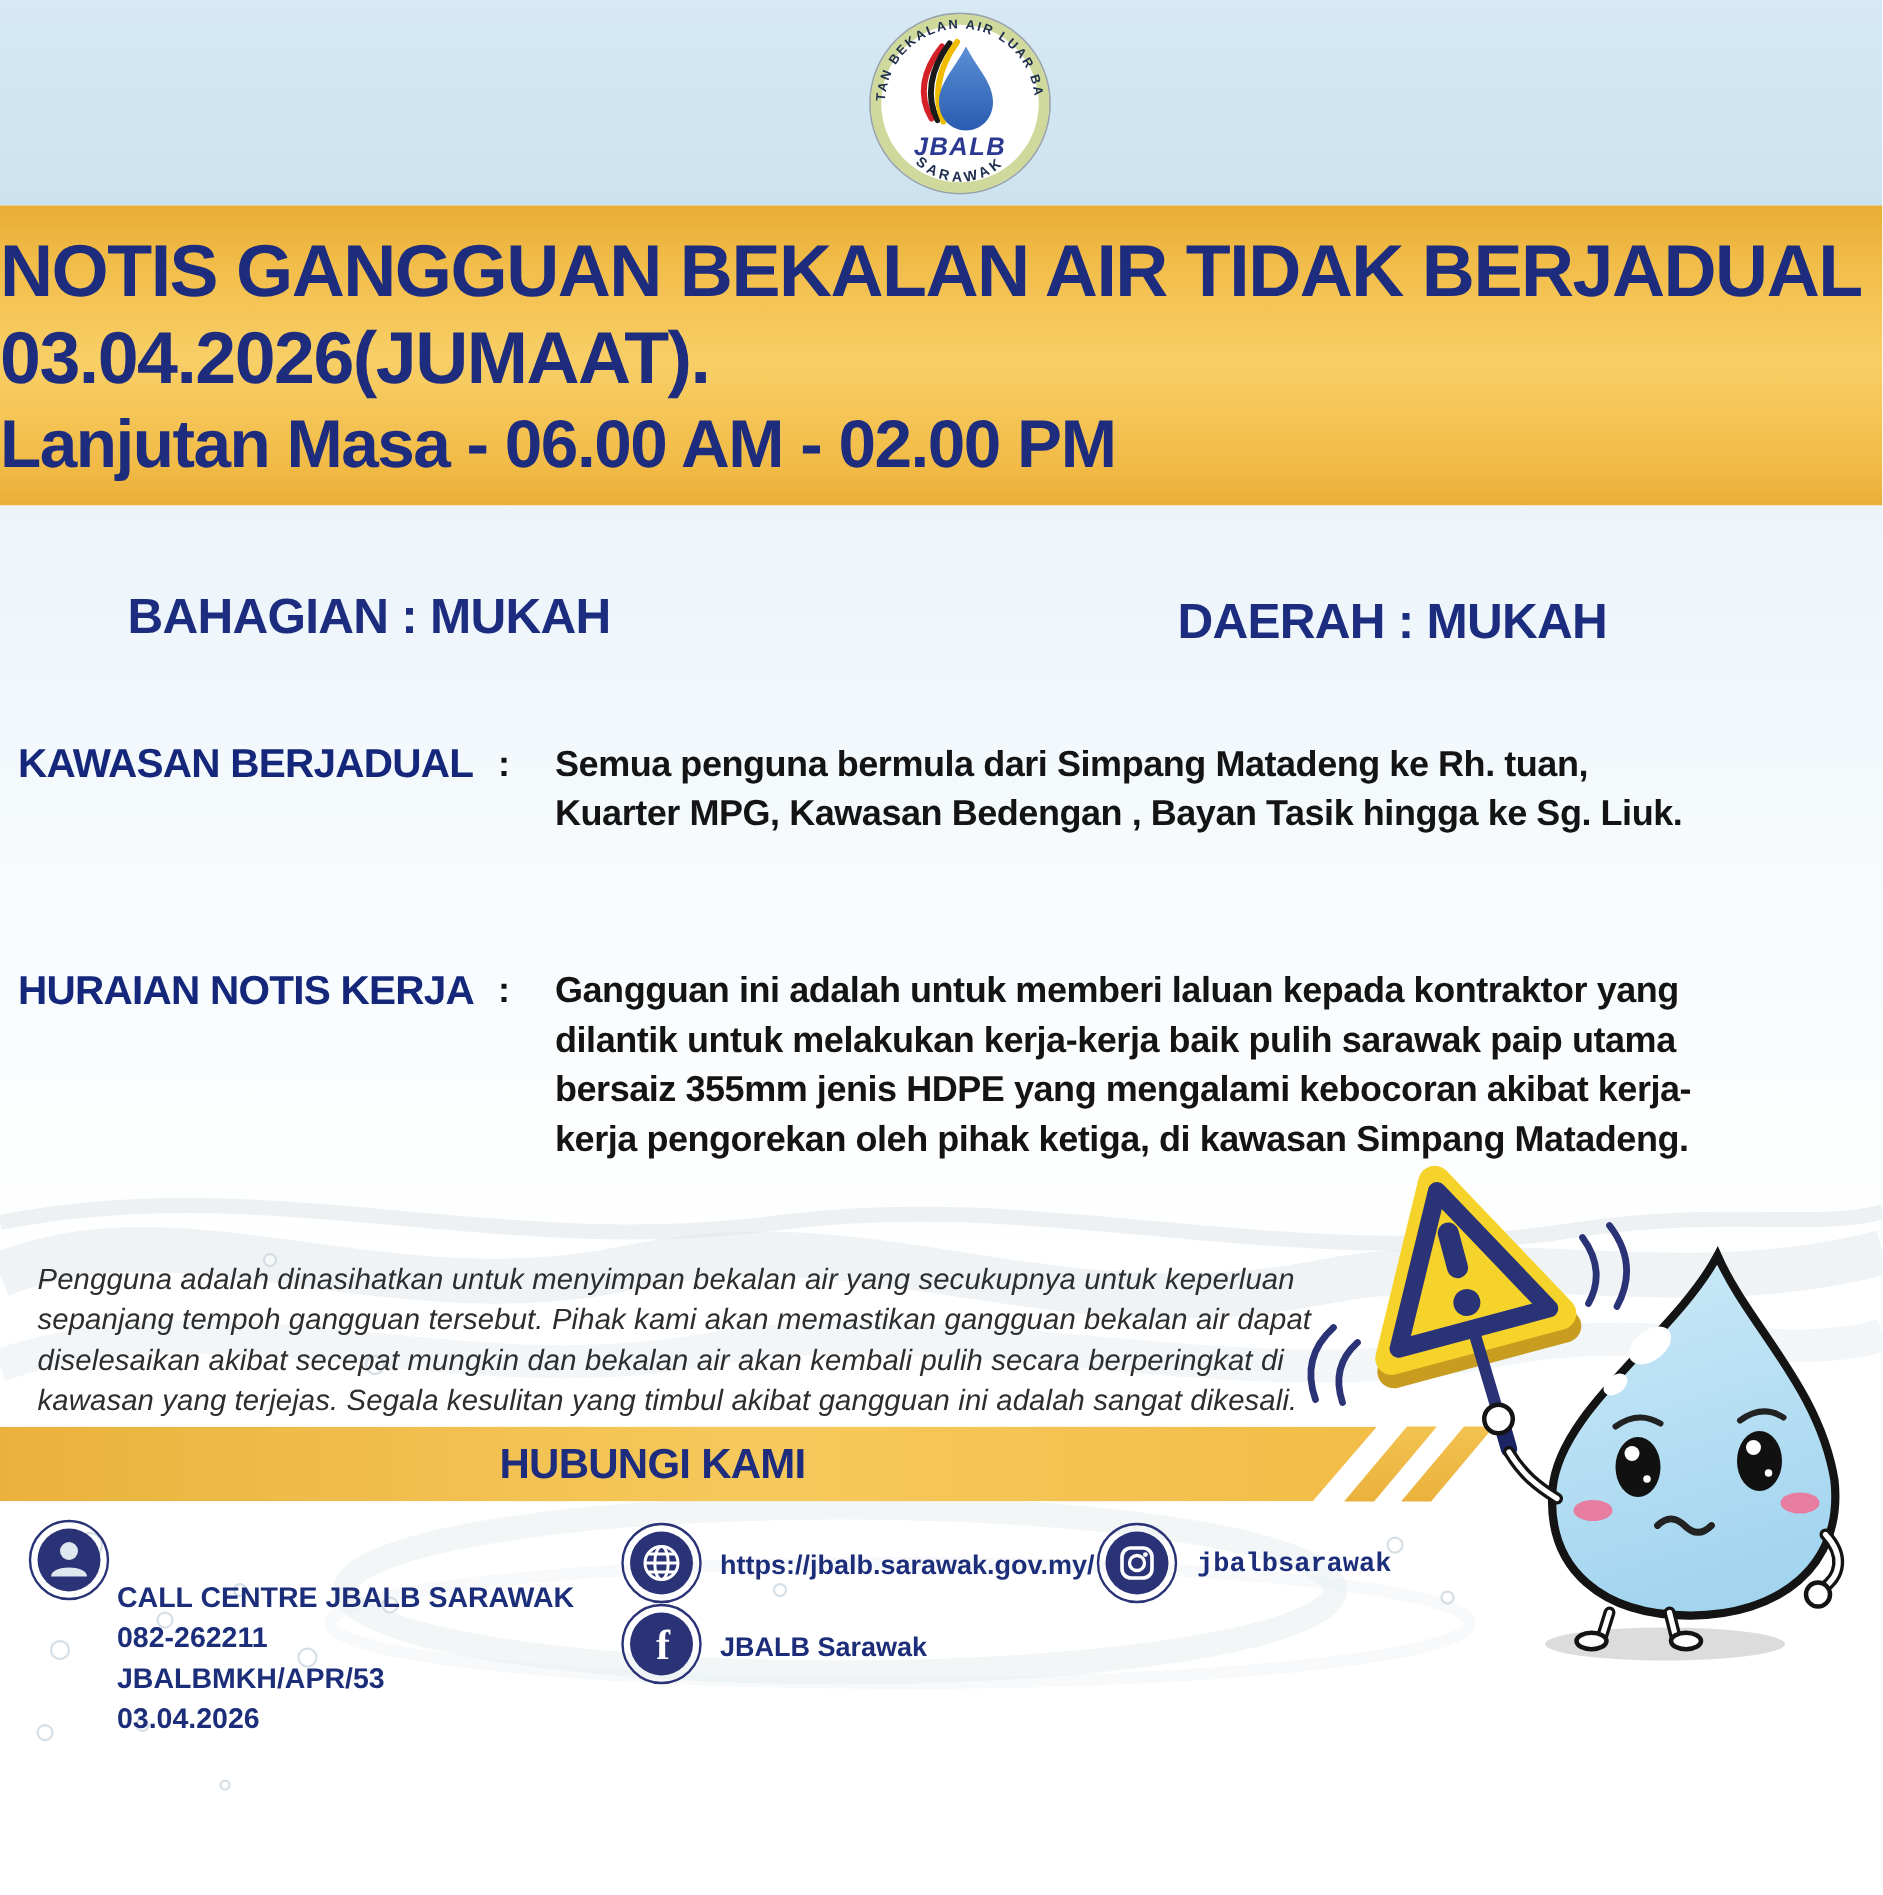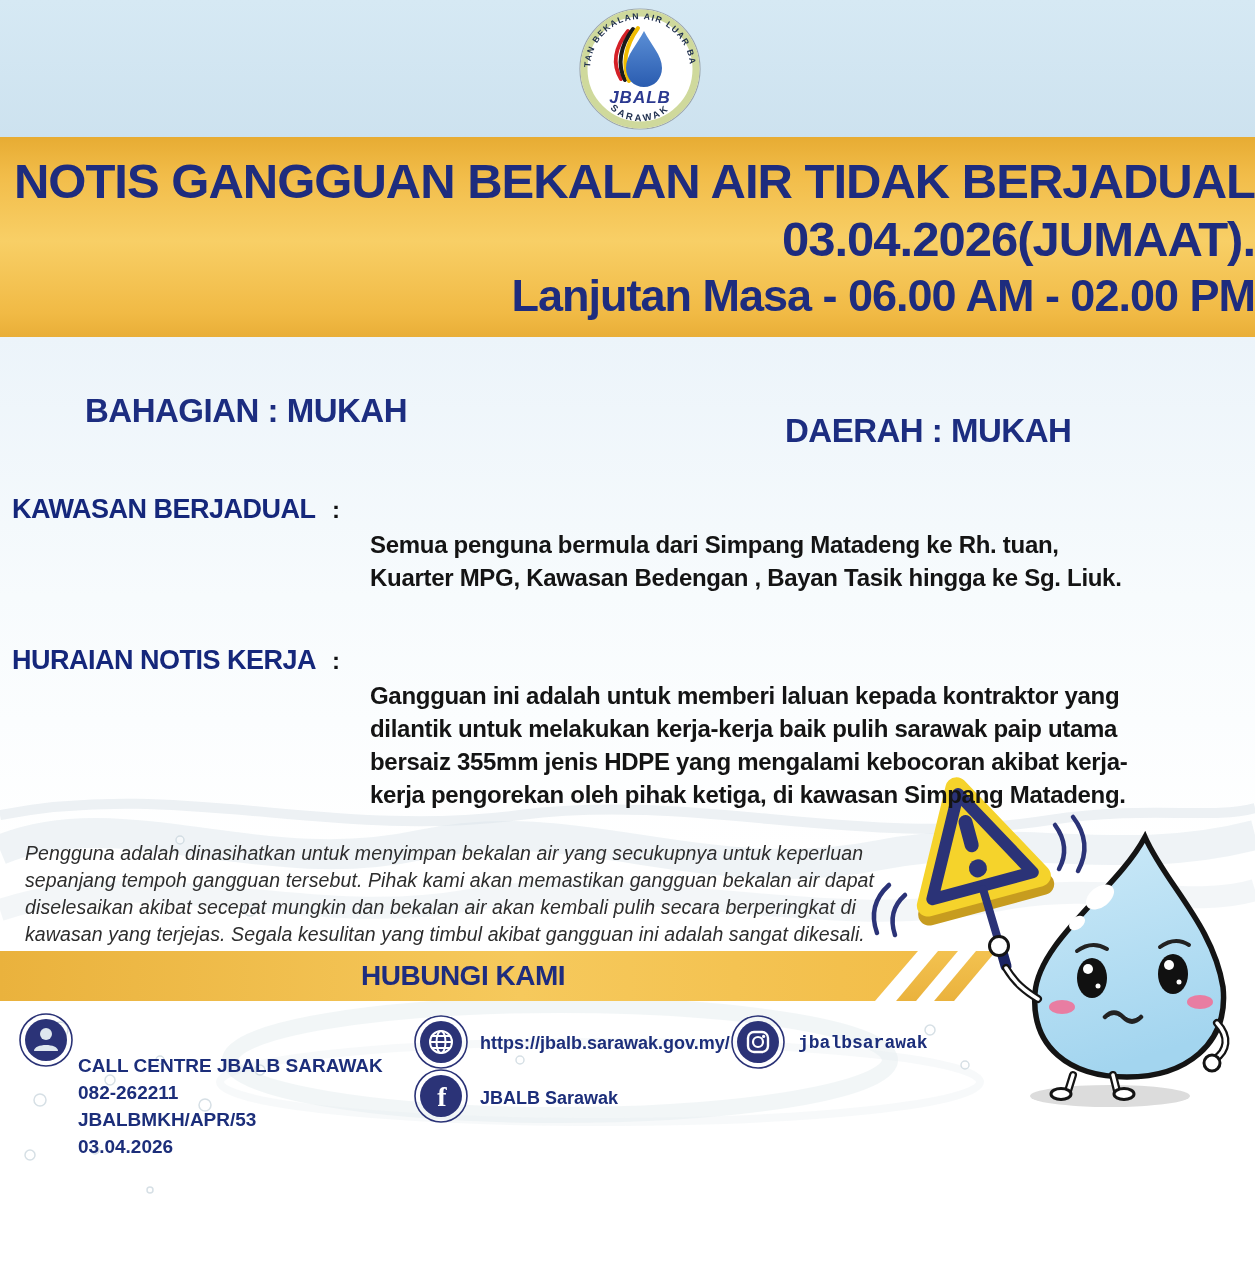--- a/index.html
+++ b/index.html
@@ -7,41 +7,41 @@
     position:relative; width:1255px; height:1263px; overflow:hidden;
     font-family:"Liberation Sans", sans-serif; background:#ffffff;
   }
   
   .top-band{position:absolute;left:0;top:0;width:1255px;height:137px;
     background:linear-gradient(180deg,#d6e9f4 0%,#cde2ef 100%);}
   .logo{position:absolute;left:578px;top:5px;width:124px;height:128px;}
   
   .banner{position:absolute;left:0;top:137px;width:1255px;height:200px;
     background:linear-gradient(180deg,#e7ac33 0%,#f2bd4a 20%,#f8cf66 52%,#f1ba45 88%,#e9ae38 100%);
-    display:flex;flex-direction:column;justify-content:center;align-items:flex-end;gap:9px;
+    display:flex;flex-direction:column;justify-content:center;align-items:flex-start;gap:9px;
     color:#1e2c7e;font-weight:bold;letter-spacing:-1px;text-align:center;}
   .banner .l1{font-size:49px;line-height:1;}
   .banner .l2{font-size:49px;line-height:1;}
   .banner .l3{font-size:45px;line-height:1;}
   
   .main-bg{position:absolute;left:0;top:337px;width:1255px;height:926px;
     background:linear-gradient(180deg,#ecf4fa 0%,#f7fbfd 28%,#ffffff 55%,#ffffff 100%);}
   .water-art{position:absolute;left:0;top:760px;width:1255px;height:503px;z-index:1;pointer-events:none;}
   .region{position:absolute;z-index:4;color:#1c2d80;font-weight:bold;font-size:33px;letter-spacing:-0.5px;}
-  #bahagian{left:85px;top:392px;} #daerah{left:785px;top:412px;}
+  #bahagian{left:85px;top:392px;} #daerah{left:785px;top:395px;}
   .sec-label{position:absolute;z-index:4;color:#15277b;font-weight:bold;font-size:27px;letter-spacing:-0.5px;}
   .sec-colon{position:absolute;z-index:4;color:#111;font-weight:bold;font-size:24px;}
-  .sec-text{position:absolute;z-index:4;color:#141414;font-weight:bold;font-size:24px;line-height:33px;letter-spacing:-0.3px;margin-top:35px;}
+  .sec-text{position:absolute;z-index:4;color:#141414;font-weight:bold;font-size:24px;line-height:33px;letter-spacing:-0.3px;}
   .advisory{position:absolute;left:25px;top:840px;z-index:4;color:#2d2d2d;
     font-style:italic;font-size:19.5px;line-height:27px;letter-spacing:0.1px;}
   
   .contact-bar{position:absolute;left:0;top:951px;width:920px;height:50px;z-index:2;
     background:linear-gradient(90deg,#eab23d 0%,#f6c95c 55%,#f2bd48 100%);
     clip-path:polygon(0 0,918px 0,875px 50px,0 50px);
-    display:flex;align-items:center;justify-content:center;padding-left:28px;}
+    display:flex;align-items:center;justify-content:center;}
   .contact-bar span{color:#1e2c7e;font-weight:bold;font-size:28px;letter-spacing:-0.5px;padding-right:50px;}
   .stripe{position:absolute;top:951px;width:20px;height:50px;z-index:2;
     background:linear-gradient(180deg,#f3c250 0%,#eab23d 100%);
     transform:skewX(-40deg);transform-origin:top left;}
   #stripe1{left:938px;} #stripe2{left:976px;}
   
   .cicon{position:absolute;z-index:4;width:56px;height:56px;}
   .clabel{position:absolute;z-index:4;color:#1c2e7a;font-weight:bold;font-size:17px;}
   .call-block{position:absolute;left:78px;top:1052px;z-index:4;color:#1c2e7a;
     font-weight:bold;font-size:19px;line-height:27px;}

